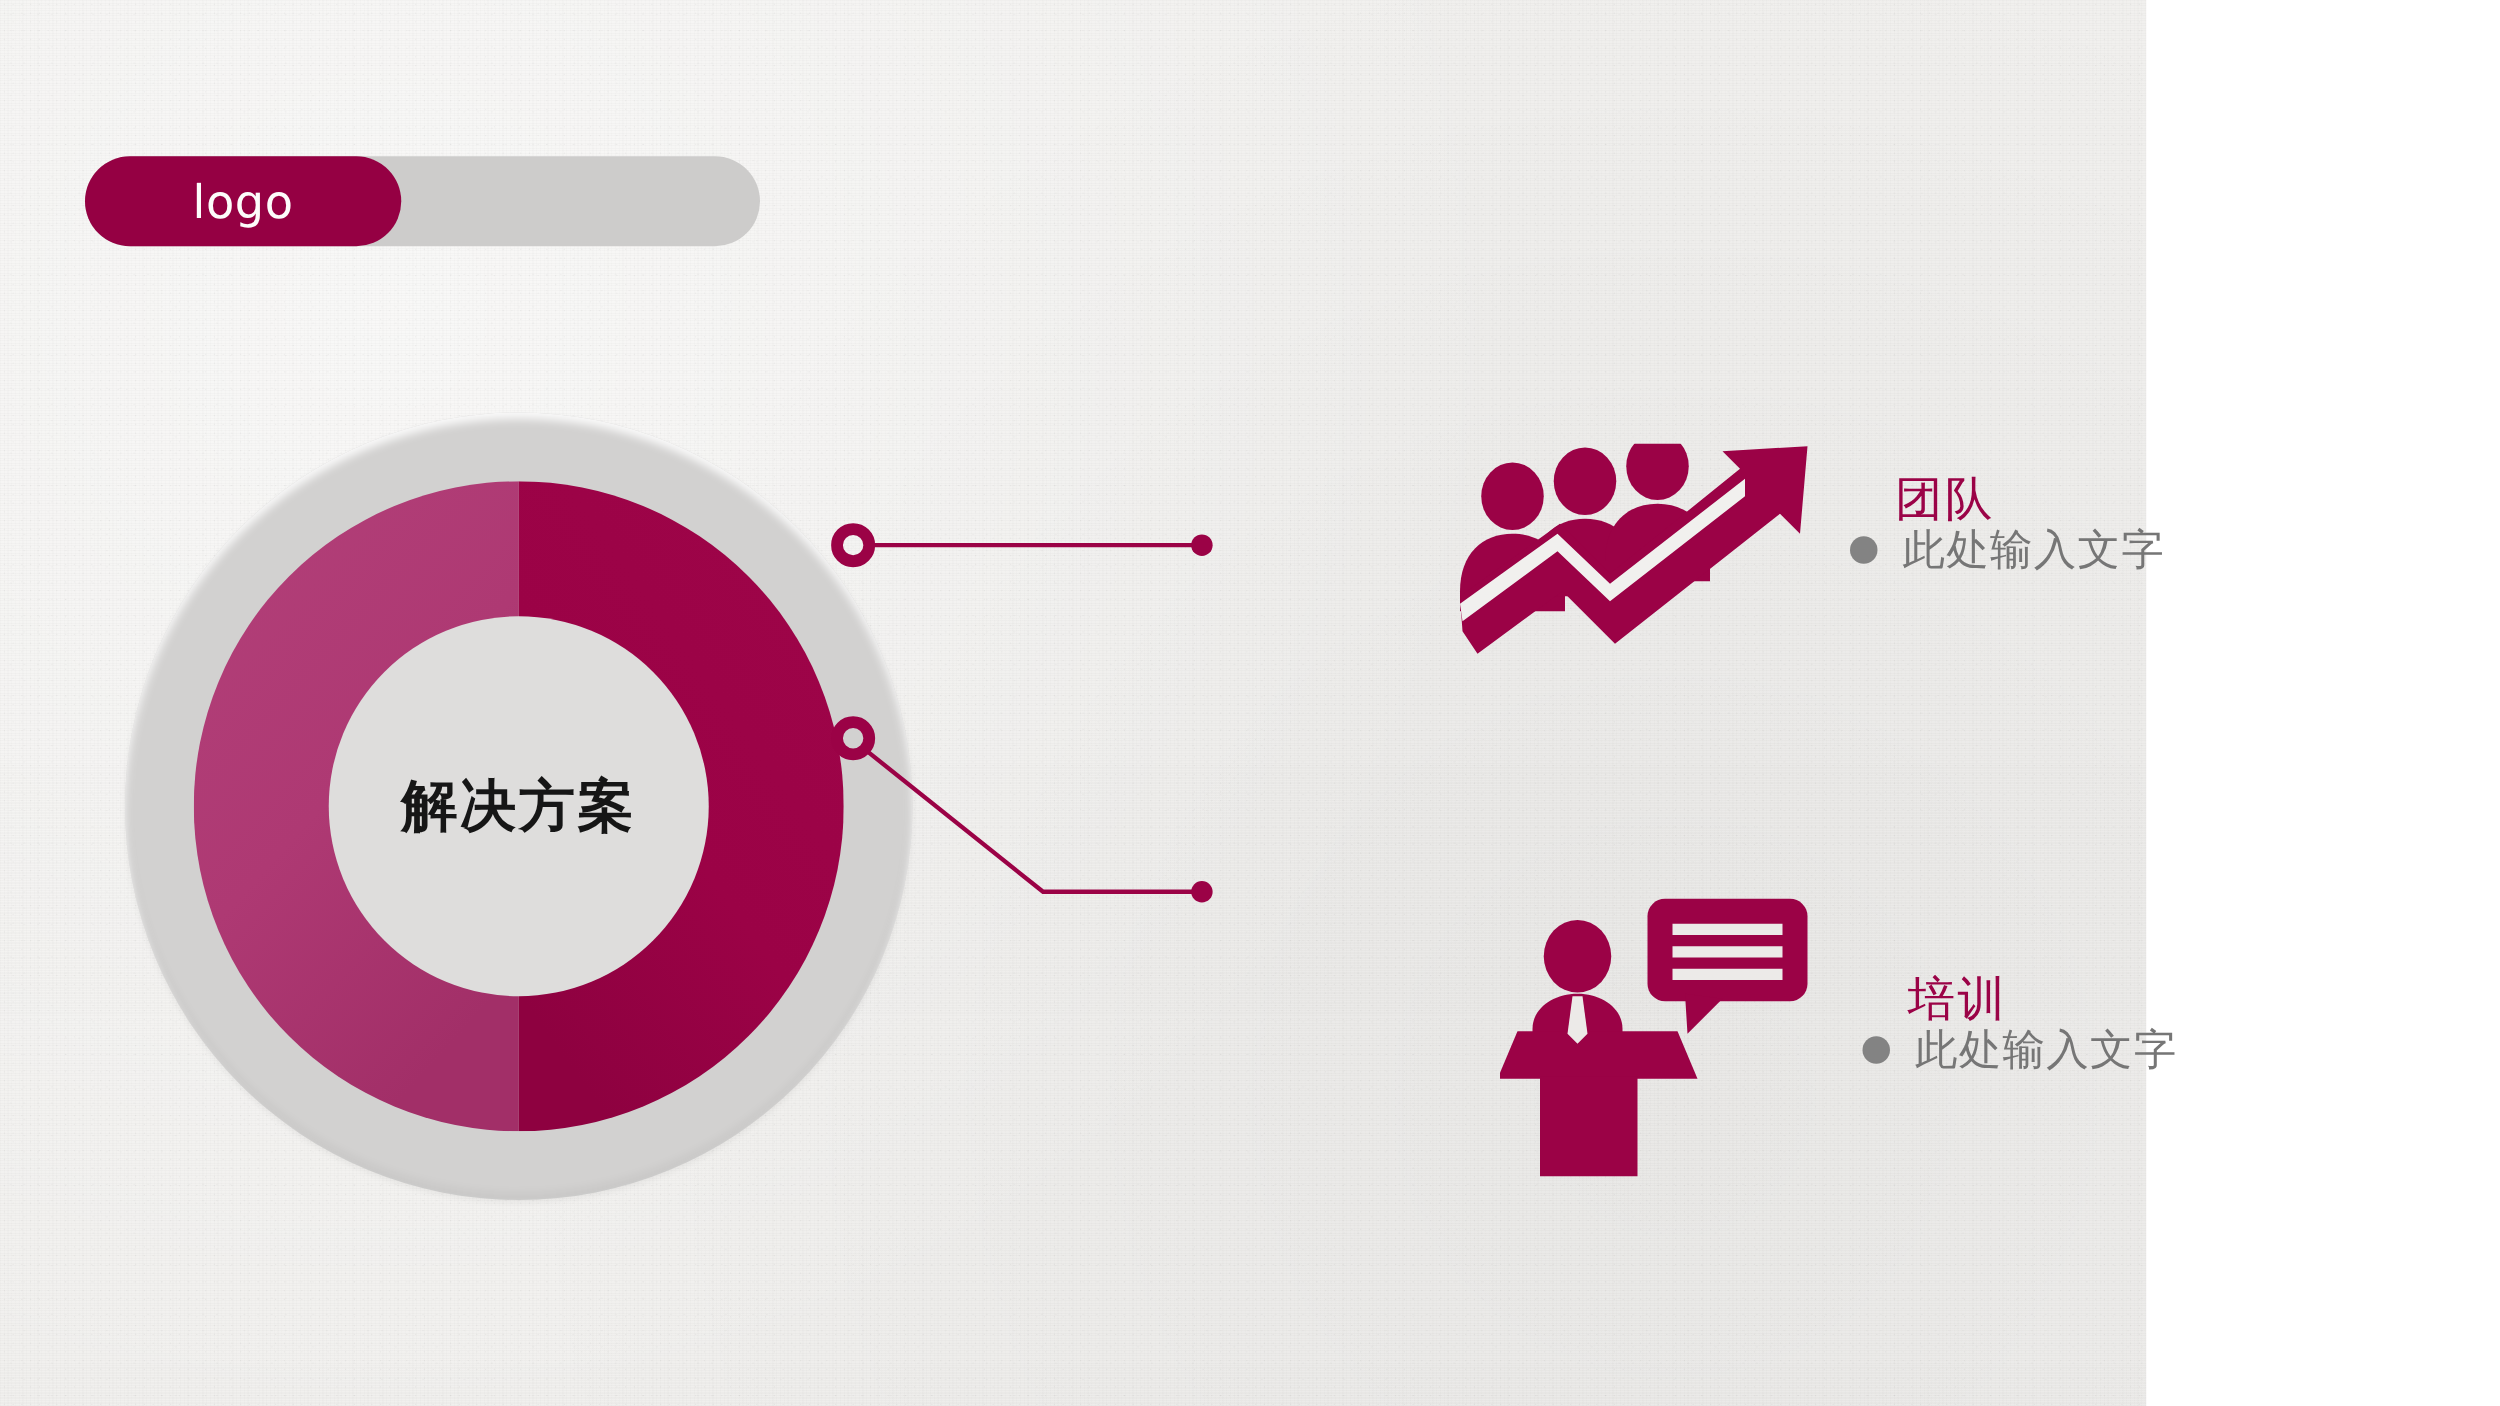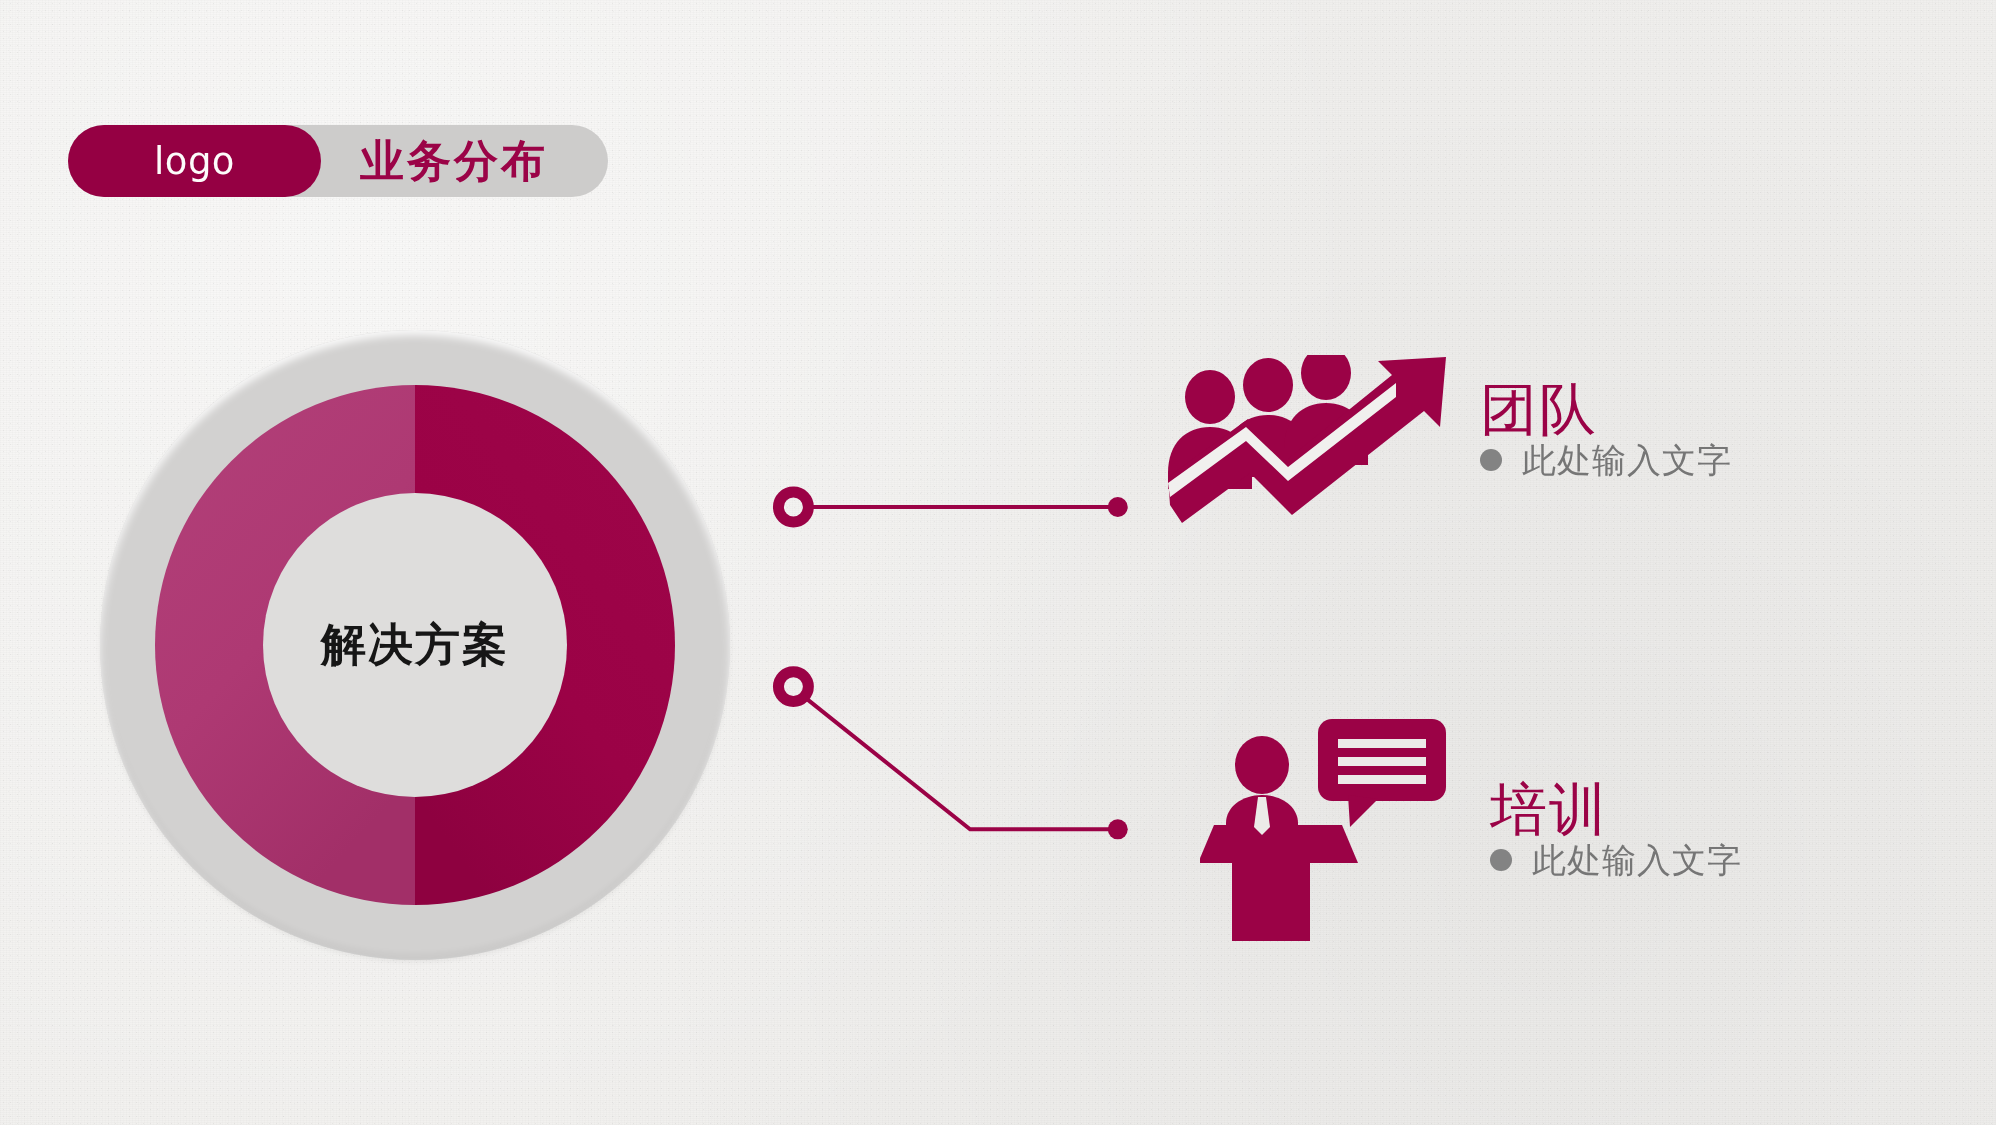--- a/index.html
+++ b/index.html
@@ -6,21 +6,21 @@
 
   html, body {
     width:2000px; height:1125px;
     overflow:hidden;
     font-family:"DejaVu Sans","Liberation Sans",sans-serif;
   }
 
   
   #slide {
     position:relative;
-    width:1996px; height:1125px;
+    width:1717px; height:1125px;
     background-color:#f1f0ee;
     background-image:
       repeating-linear-gradient(0deg, rgba(0,0,0,0.014) 0px, rgba(0,0,0,0.014) 1px, rgba(255,255,255,0.022) 1px, rgba(255,255,255,0.022) 2px),
       repeating-linear-gradient(90deg, rgba(0,0,0,0.012) 0px, rgba(0,0,0,0.012) 1px, rgba(255,255,255,0.02) 1px, rgba(255,255,255,0.02) 3px),
       radial-gradient(circle at 18% 22%, rgba(255,255,255,0.55), rgba(0,0,0,0) 55%),
       radial-gradient(circle at 78% 78%, rgba(0,0,0,0.035), rgba(0,0,0,0) 60%);
   }
   
   #grain {
     position:absolute; inset:0;
@@ -113,25 +113,26 @@
 
   
   #connectors { position:absolute; inset:0; }
 
   
   .item { position:absolute; }
   .item-icon { position:absolute; }
   .item-text { position:absolute; }
   .item-title {
     color:#9b0347;
-    font-size:57px;
+    font-size:38px;
     font-weight:400;
     letter-spacing:2px;
     line-height:1.05;
     white-space:nowrap;
+    margin-left:36px;
   }
   .item-body {
     display:flex; align-items:center;
     margin-top:3px;
     white-space:nowrap;
   }
   .item-bullet {
     width:22px; height:22px;
     border-radius:50%;
     background:#838383;
@@ -155,21 +156,20 @@
 <body>
 
 <div id="slide">
   <div id="grain"></div>
 
   <div id="header">
     <div id="title-plate"></div>
     <div id="logo-pill">
       <span id="logo-text">logo</span>
     </div>
-    <div id="title-text">业务分布</div>
   </div>
 
   <div id="donut-wrap">
     <div id="donut-outer"></div>
 
     <svg id="donut-svg" viewBox="0 0 520 520">
       <defs>
         <linearGradient id="gradLeft" x1="0" y1="0" x2="0.55" y2="1">
           <stop offset="0%" stop-color="#b24079"></stop>
           <stop offset="55%" stop-color="#ae3973"></stop>

